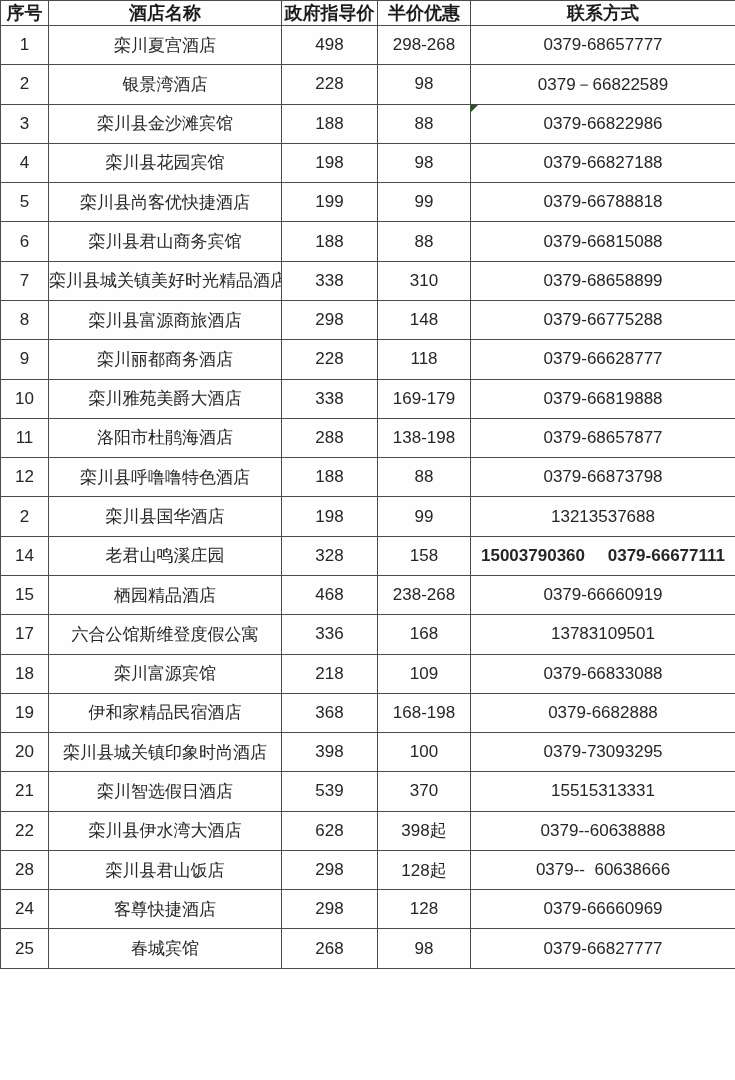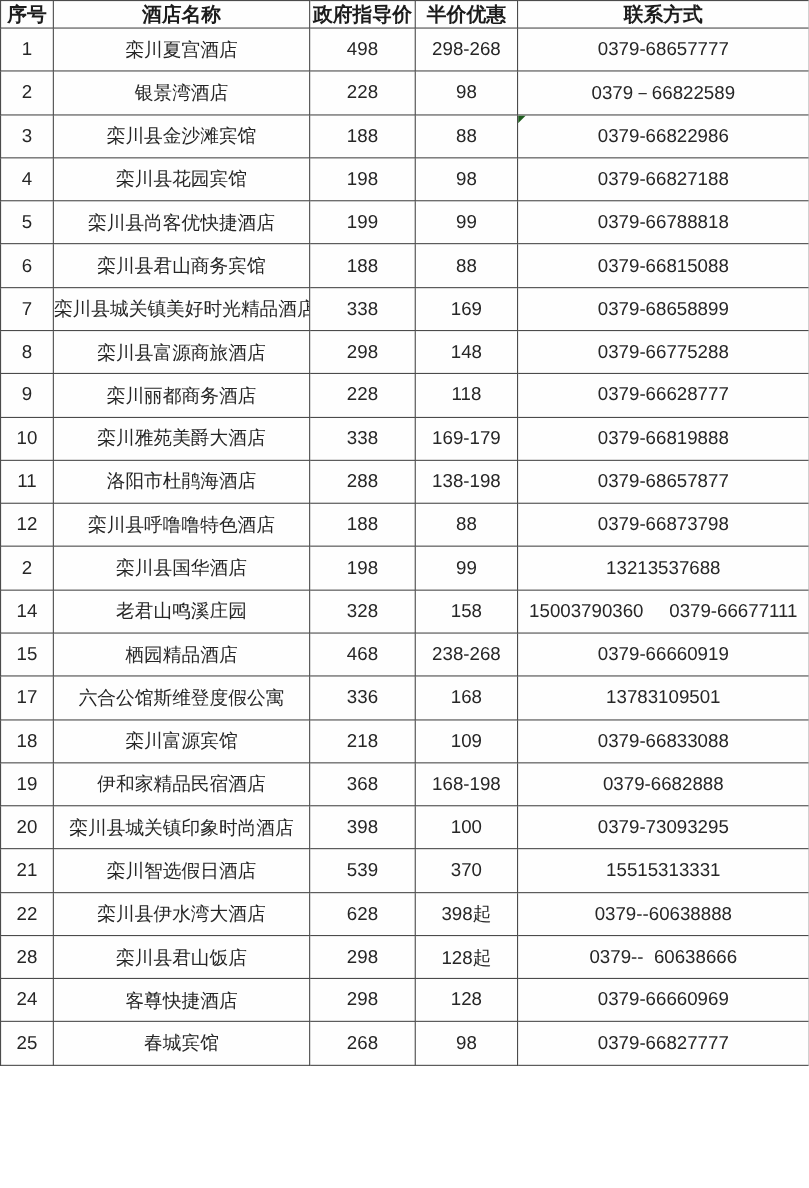--- a/index.html
+++ b/index.html
@@ -42,20 +42,21 @@
   col.c-name     { width: 233px; }
   col.c-price    { width: 96px;  }
   col.c-discount { width: 93px;  }
   col.c-contact  { width: 265px; }
   td.cell-contact { white-space: pre; }
   .contact-pair {
     display: flex;
     justify-content: space-between;
     align-items: center;
     padding: 0 10px;
+    font-weight: bold;
   }
   .corner-marker {
     position: absolute;
     top: 0;
     left: 0;
     width: 0;
     height: 0;
     border-top: 7px solid #1e5c1e;
     border-right: 7px solid transparent;
     pointer-events: none;
@@ -121,21 +122,21 @@
         <td class="cell-no">6</td>
         <td class="cell-name">栾川县君山商务宾馆</td>
         <td class="cell-price">188</td>
         <td class="cell-discount">88</td>
         <td class="cell-contact">0379-66815088</td>
       </tr>
       <tr>
         <td class="cell-no">7</td>
         <td class="cell-name">栾川县城关镇美好时光精品酒店</td>
         <td class="cell-price">338</td>
-        <td class="cell-discount">169</td>
+        <td class="cell-discount">310</td>
         <td class="cell-contact">0379-68658899</td>
       </tr>
       <tr>
         <td class="cell-no">8</td>
         <td class="cell-name">栾川县富源商旅酒店</td>
         <td class="cell-price">298</td>
         <td class="cell-discount">148</td>
         <td class="cell-contact">0379-66775288</td>
       </tr>
       <tr>

